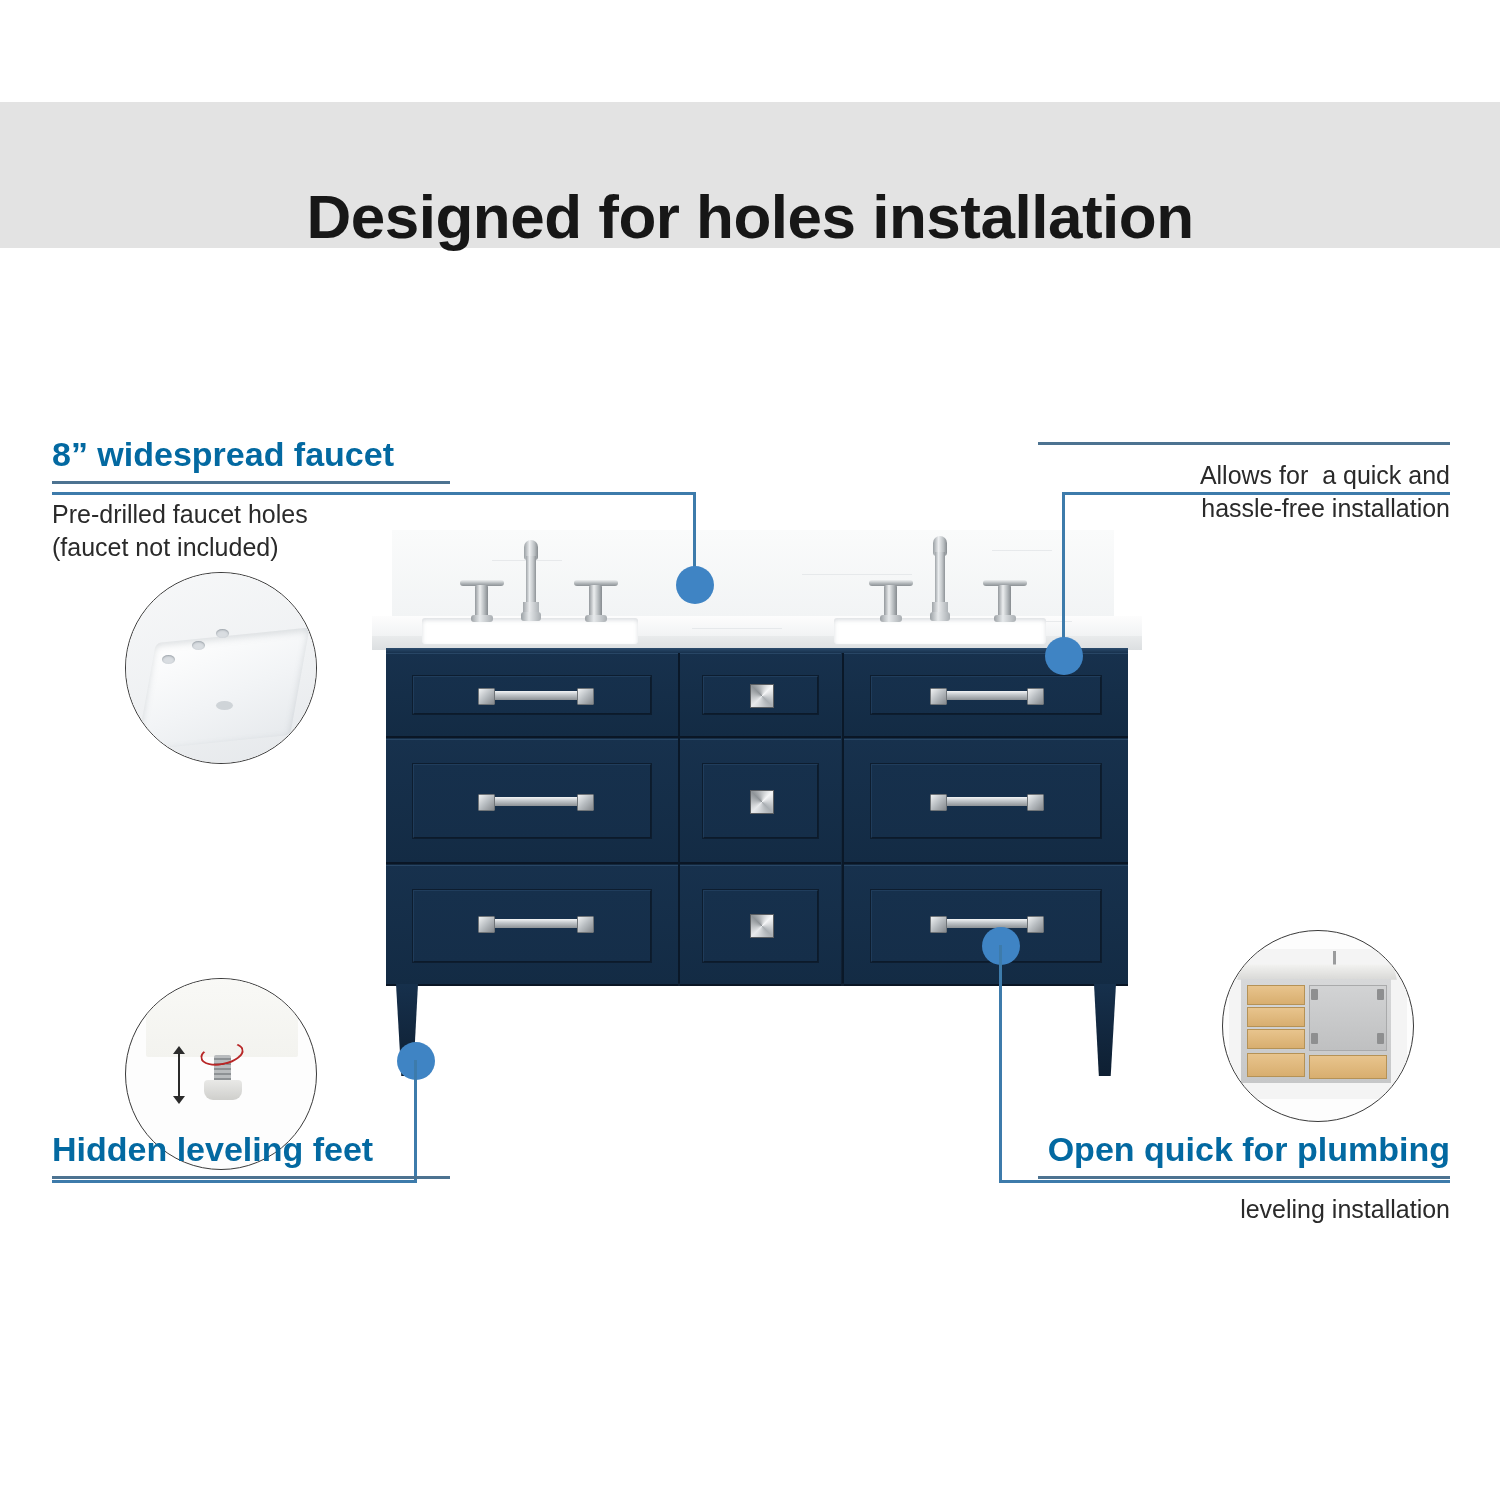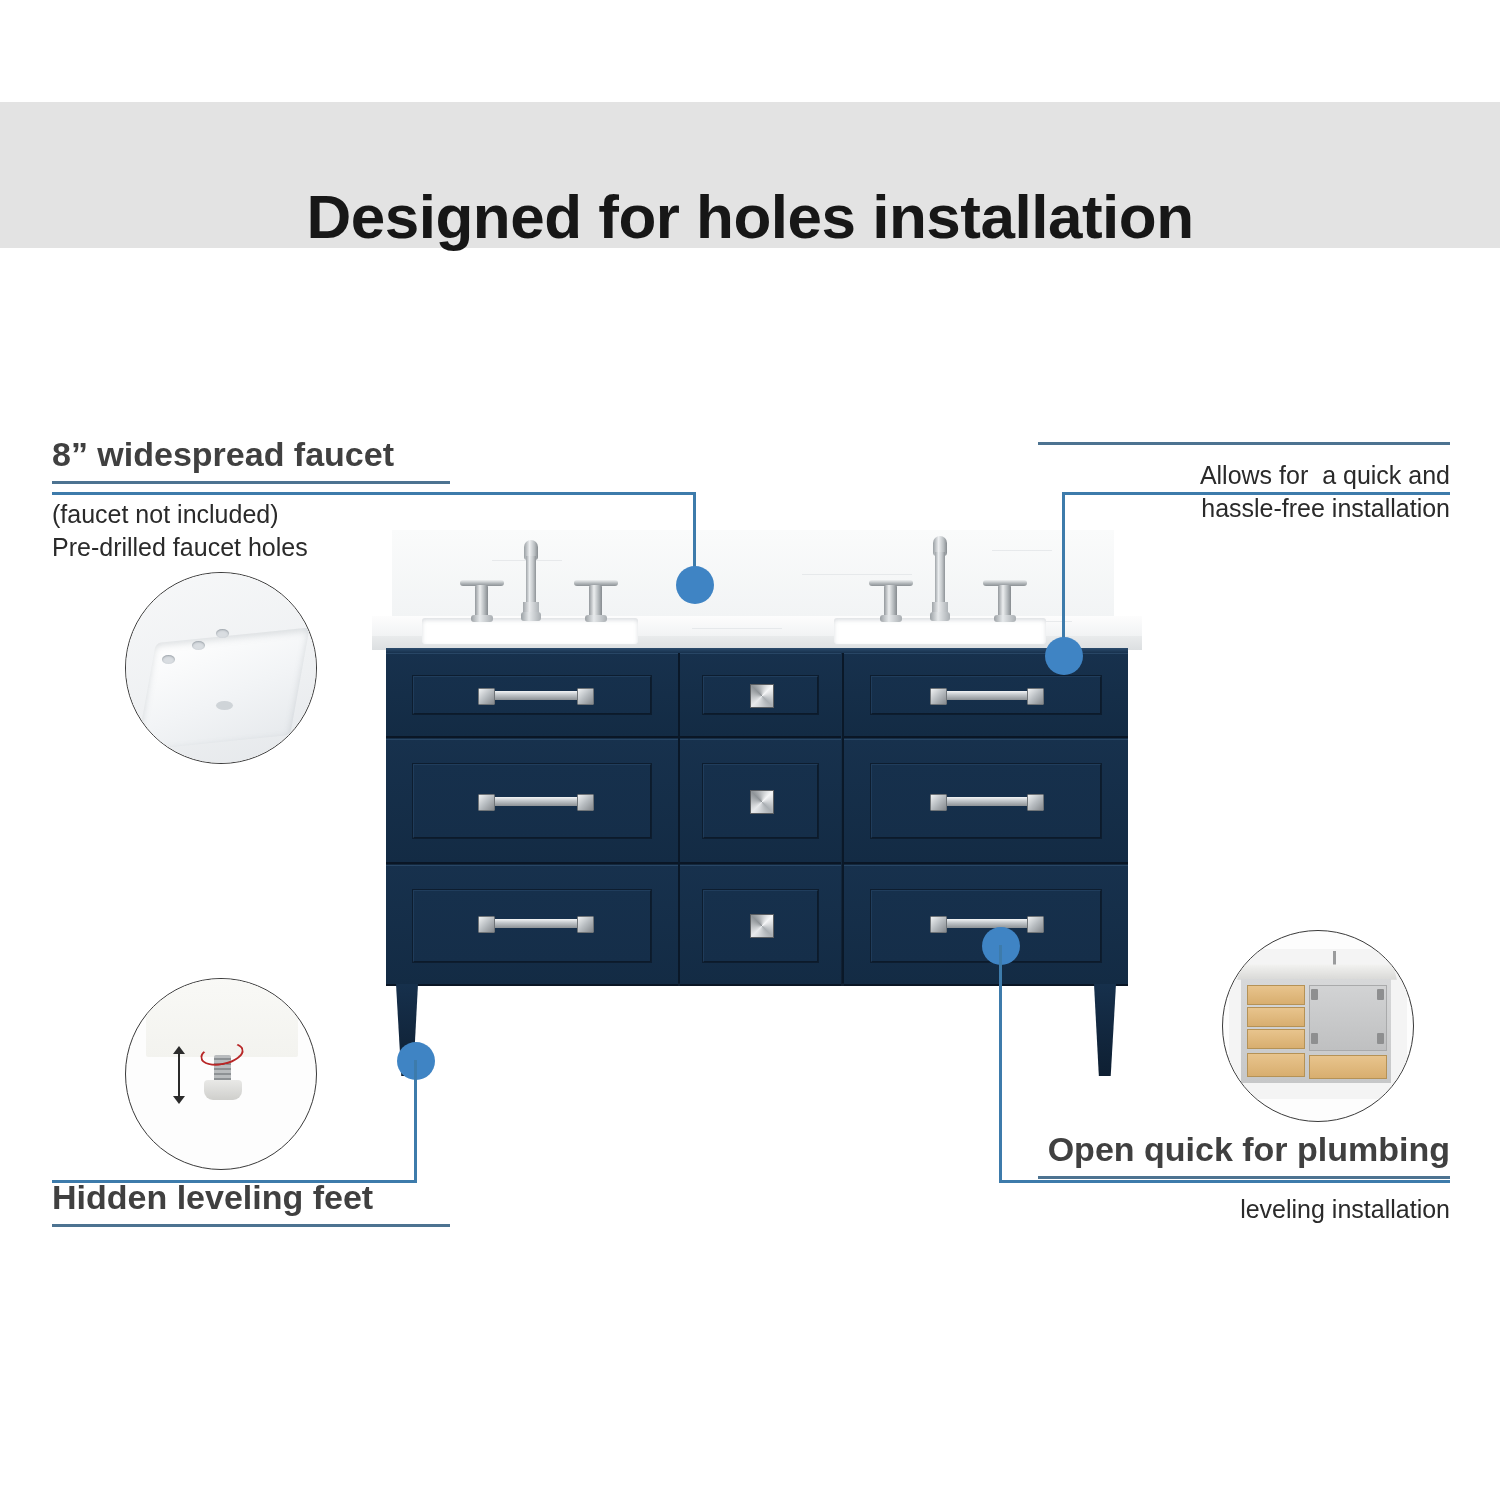--- a/index.html
+++ b/index.html
@@ -7,29 +7,29 @@
        font-family:"Liberation Sans","DejaVu Sans",sans-serif;color:#111;}
 
   
   #header-band{position:absolute;left:0;top:102px;width:1500px;height:146px;background:#e3e3e3;}
   #page-title{position:absolute;left:0;top:102px;width:1500px;height:146px;
       display:flex;align-items:center;justify-content:center;
       font-size:62px;font-weight:700;letter-spacing:-0.5px;color:#171717;}
 
   
   .callout{position:absolute;}
-  .callout .c-title{font-size:34px;font-weight:700;color:#404040;white-space:nowrap;line-height:1.15;}
+  .callout .c-title{font-size:34px;font-weight:700;color:#0369a1;white-space:nowrap;line-height:1.15;}
   .callout .c-rule{height:3px;background:#4d7391;margin-top:7px;}
   .callout .c-body{font-size:25px;font-weight:400;color:#2a2a2a;line-height:1.32;margin-top:14px;}
 
   #callout-faucet{left:52px;top:435px;width:400px;text-align:left;}
   #callout-faucet .c-rule{width:398px;}
   #callout-cabinet{left:1038px;top:435px;width:412px;text-align:right;}
   #callout-cabinet .c-rule{width:412px;}
-  #callout-feet{left:52px;top:1130px;width:400px;text-align:left;margin-top:48px;}
+  #callout-feet{left:52px;top:1130px;width:400px;text-align:left;}
   #callout-feet .c-rule{width:398px;}
   #callout-plumbing{left:1038px;top:1130px;width:412px;text-align:right;}
   #callout-plumbing .c-rule{width:412px;}
 
   
   .lead{position:absolute;background:#3d7bab;}
   .lead.v{width:3px;}
   .lead.h{height:3px;}
   .dot{position:absolute;width:38px;height:38px;border-radius:50%;background:#3f84c4;}
 
@@ -325,22 +325,22 @@
 <div class="lead h" style="left:52px;top:1180px;width:365px;"></div>
 
 <div class="dot" style="left:982px;top:927px;"></div>
 <div class="lead v" style="left:999px;top:945px;height:237px;"></div>
 <div class="lead h" style="left:999px;top:1180px;width:451px;"></div>
 
 <div class="callout" id="callout-faucet">
   <div class="c-title">8” widespread faucet</div>
   <div class="c-rule"></div>
   <div class="c-body">
+    <div>Pre-drilled faucet holes</div>
     <div>(faucet not included)</div>
-    <div>Pre-drilled faucet holes</div>
   </div>
 </div>
 
 <div class="callout" id="callout-cabinet">
   <div class="c-rule"></div>
   <div class="c-body">
     <div style="white-space:pre;">Allows for  a quick and</div>
     <div>hassle-free installation</div>
   </div>
 </div>

